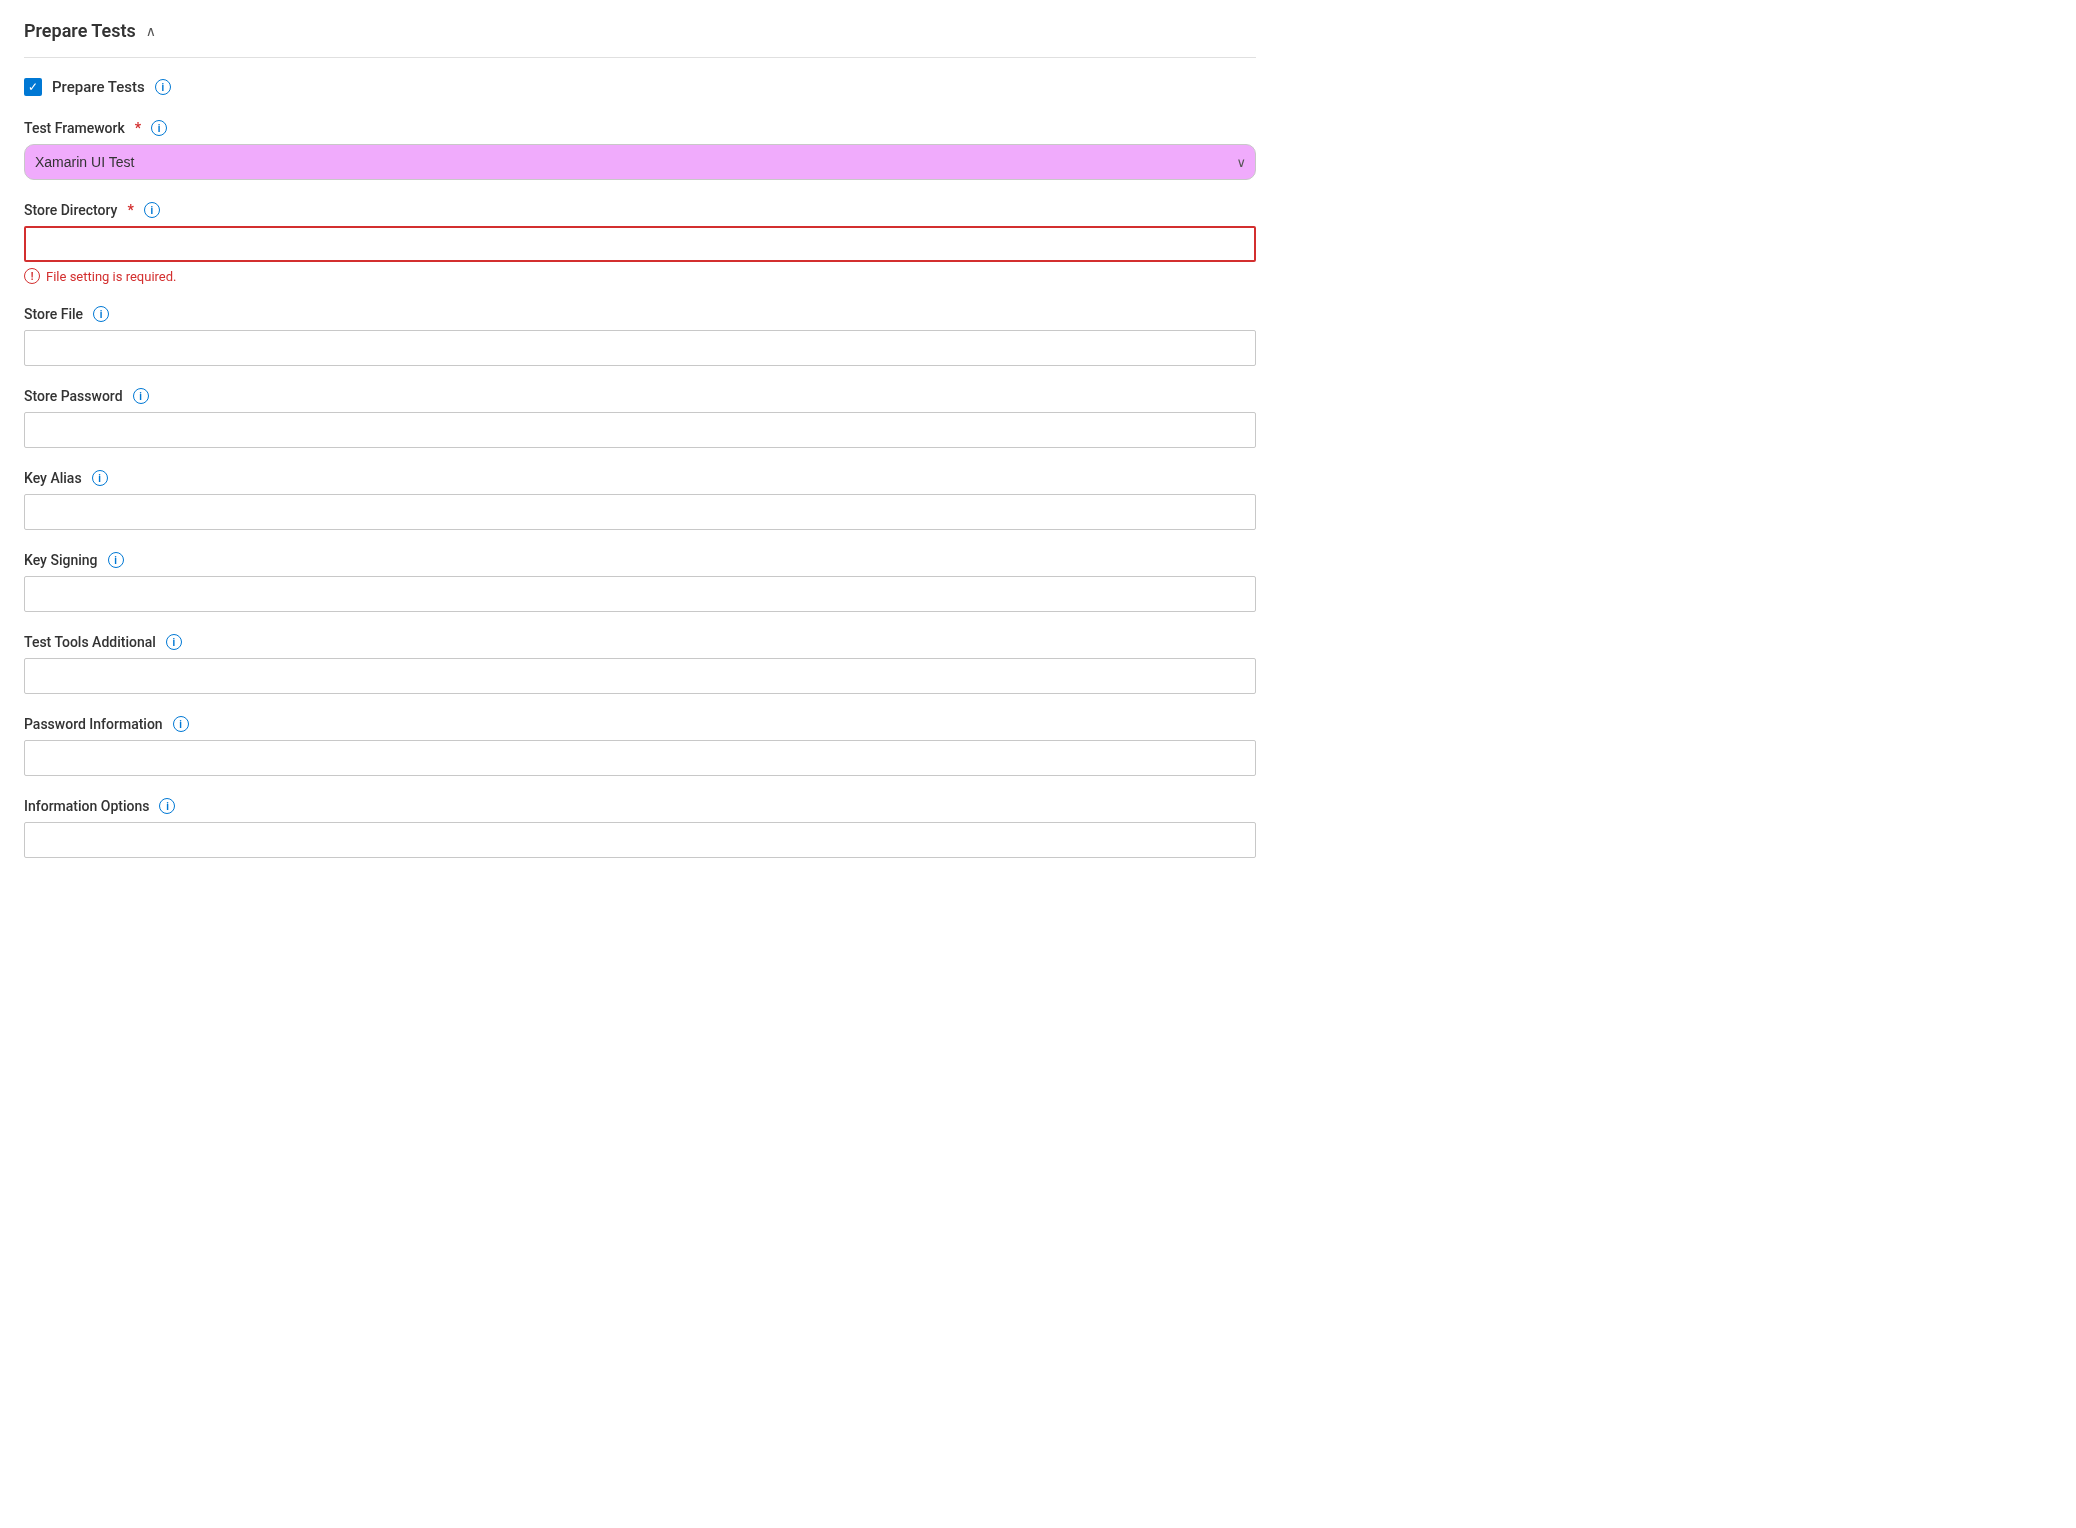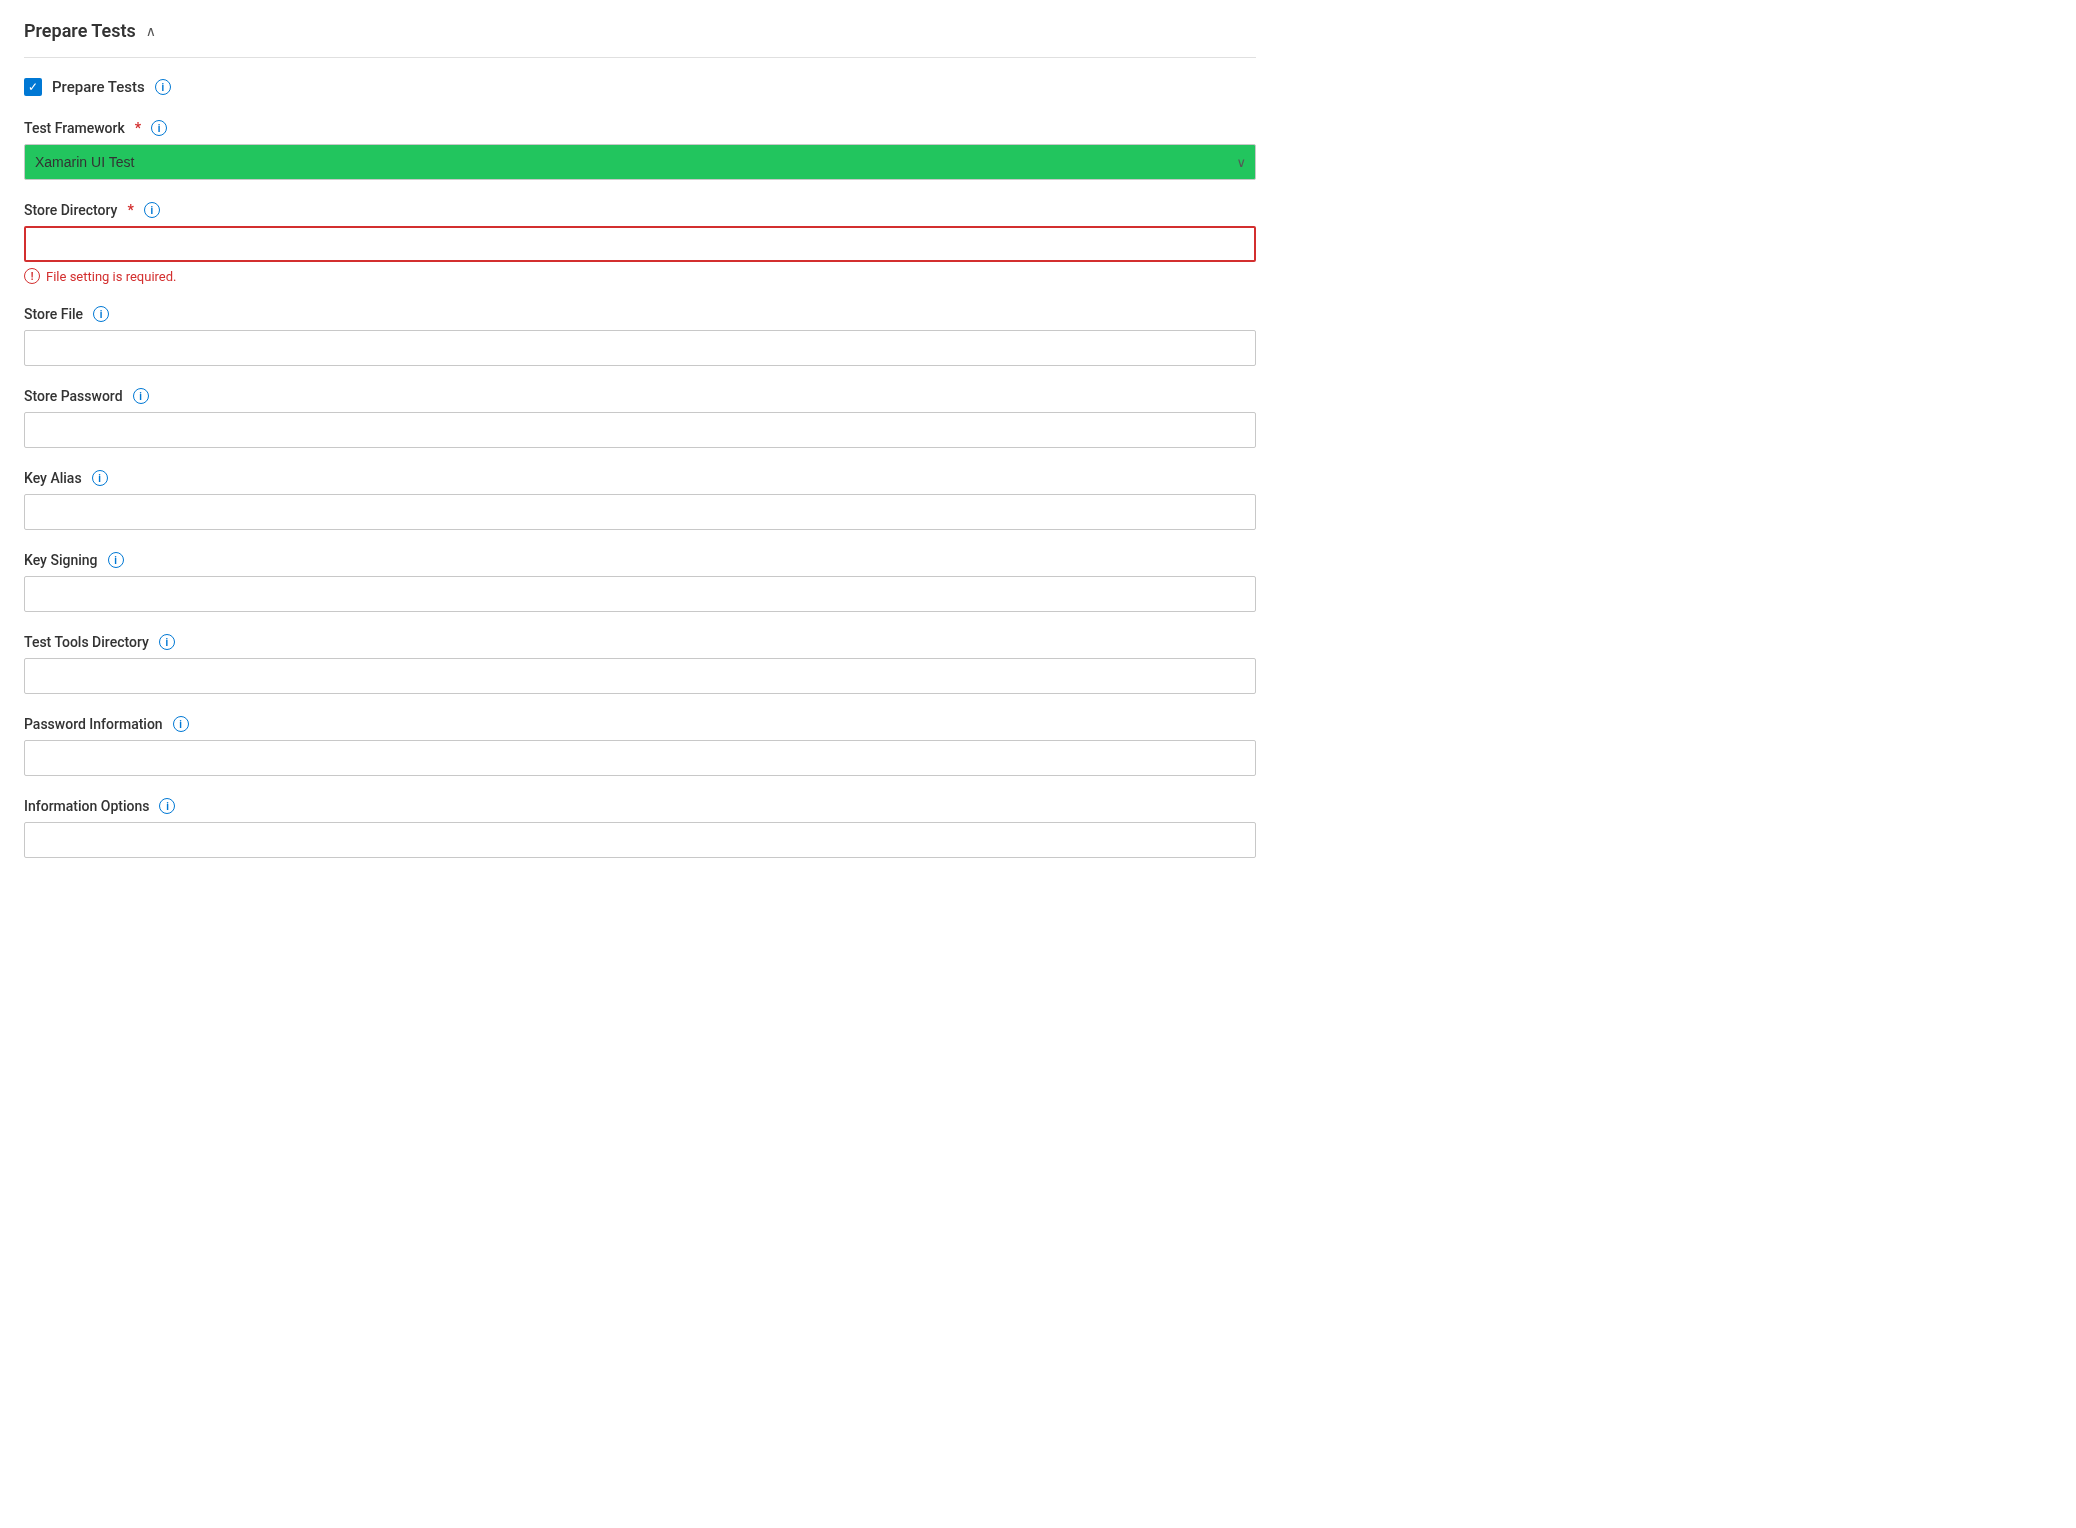--- a/index.html
+++ b/index.html
@@ -149,24 +149,24 @@
     .select-wrapper {
       position: relative;
       width: 100%;
     }
 
     .field-select {
       width: 100%;
       height: 36px;
       padding: 0 36px 0 10px;
       border: 1px solid #c8c8c8;
-      border-radius: 2px;
-      font-size: 14px;
-      color: #333;
-      background: #22c55e;
+      border-radius: 10px;
+      font-size: 14px;
+      color: #333;
+      background: #f0abfc;
       outline: none;
       appearance: none;
       -webkit-appearance: none;
       cursor: pointer;
     }
 
     .select-chevron {
       position: absolute;
       right: 10px;
       top: 50%;
@@ -251,21 +251,21 @@
   <div class="field-group">
     <div class="field-label">
       <span>Key Signing</span>
       <span class="info-icon">i</span>
     </div>
     <input type="text" class="field-input" value="" style="">
   </div>
 
   <div class="field-group">
     <div class="field-label">
-      <span>Test Tools Directory</span>
+      <span>Test Tools Additional</span>
       <span class="info-icon">i</span>
     </div>
     <input type="text" class="field-input" value="" style="">
   </div>
 
   <div class="field-group">
     <div class="field-label">
       <span>Password Information</span>
       <span class="info-icon">i</span>
     </div>

